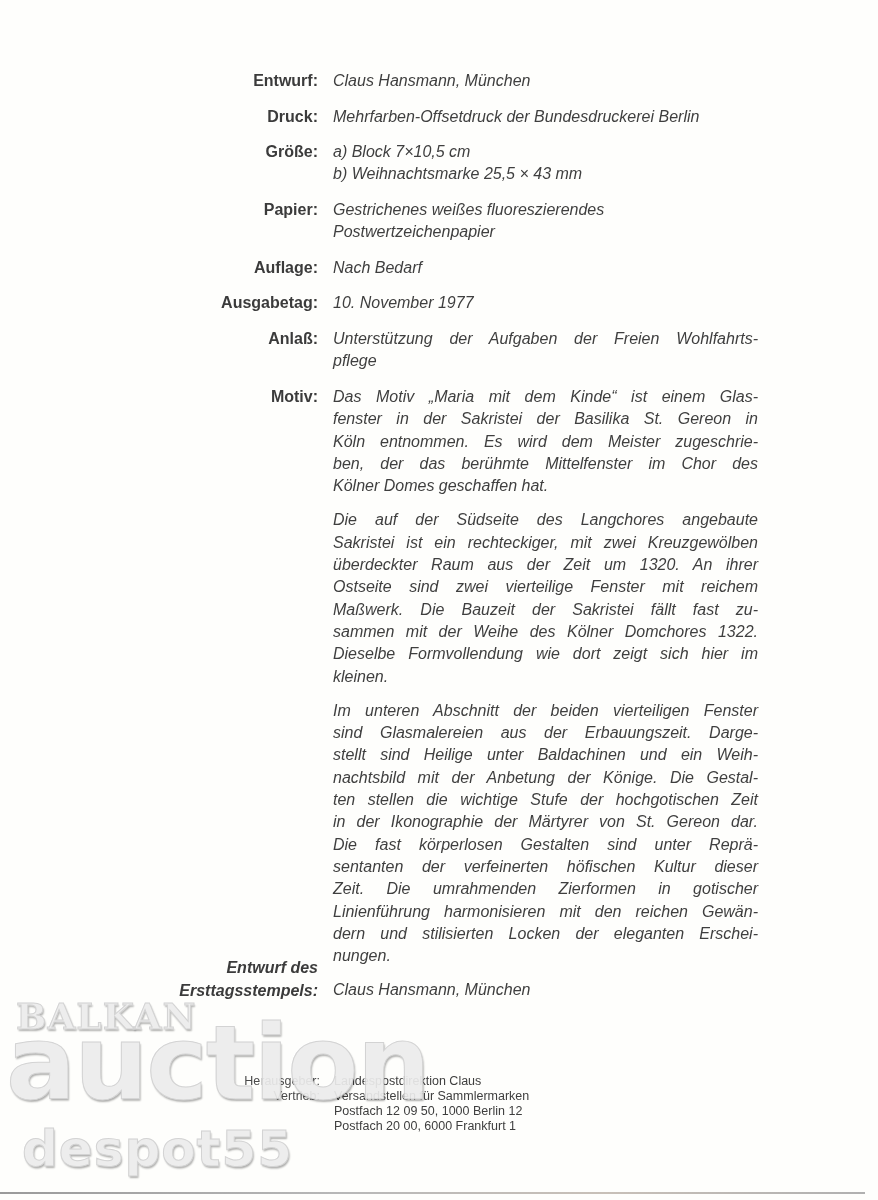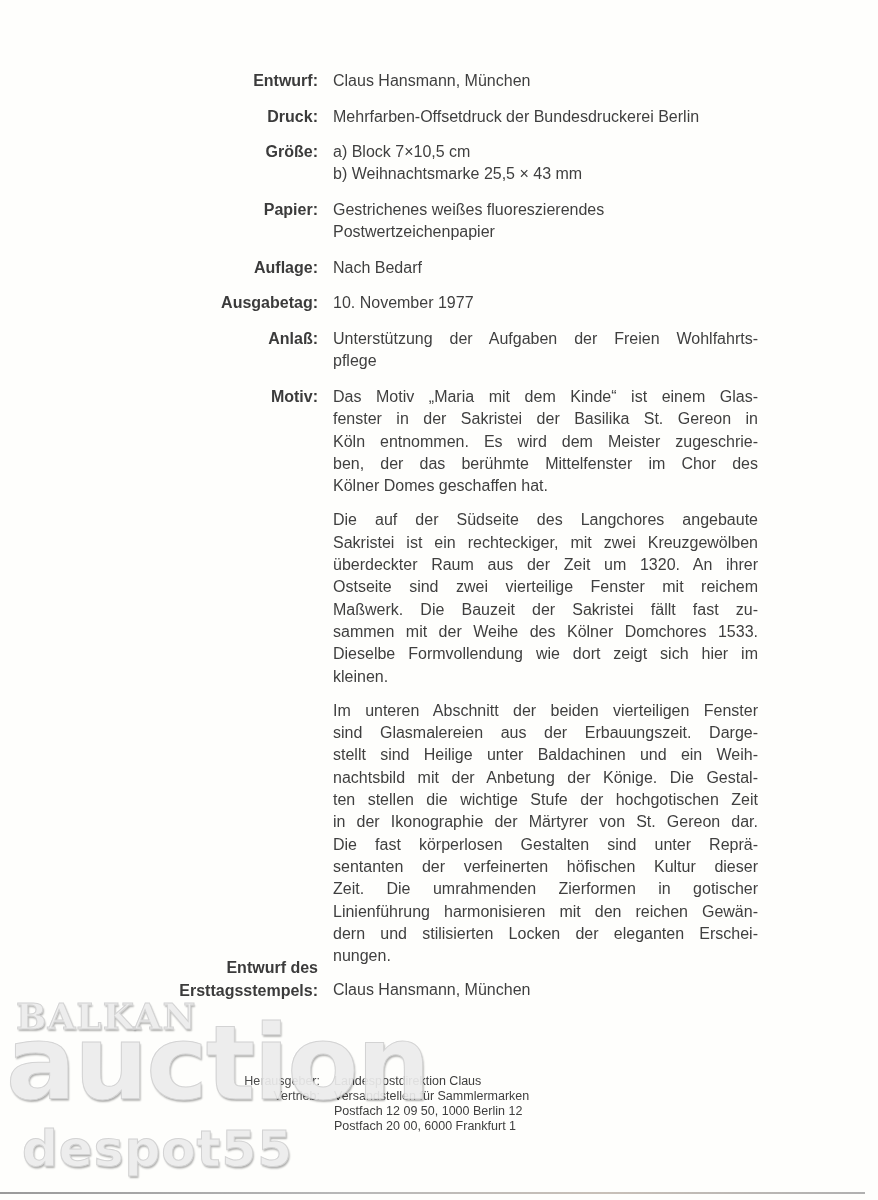--- a/index.html
+++ b/index.html
@@ -40,20 +40,21 @@
       left: 333px;
       width: 425px;
       font-size: 16px;
       line-height: 22.3px;
       color: #3f3f3f;
     }
     .line {
       display: block;
       white-space: nowrap;
       height: 22.3px;
+      font-style: italic;
     }
     .just {
       text-align: justify;
       text-align-last: justify;
       white-space: normal;
     }
     .para-gap { height: 12px; }
 
     
     .foot-label {
@@ -178,21 +179,21 @@
         <span class="line just">ben, der das berühmte Mittelfenster im Chor des</span>
         <span class="line">Kölner Domes geschaffen hat.</span>
       </div>
       <div class="para-gap"></div>
       <div>
         <span class="line just">Die auf der Südseite des Langchores angebaute</span>
         <span class="line just">Sakristei ist ein rechteckiger, mit zwei Kreuzgewölben</span>
         <span class="line just">überdeckter Raum aus der Zeit um 1320. An ihrer</span>
         <span class="line just">Ostseite sind zwei vierteilige Fenster mit reichem</span>
         <span class="line just">Maßwerk. Die Bauzeit der Sakristei fällt fast zu-</span>
-        <span class="line just">sammen mit der Weihe des Kölner Domchores 1533.</span>
+        <span class="line just">sammen mit der Weihe des Kölner Domchores 1322.</span>
         <span class="line just">Dieselbe Formvollendung wie dort zeigt sich hier im</span>
         <span class="line">kleinen.</span>
       </div>
       <div class="para-gap"></div>
       <div>
         <span class="line just">Im unteren Abschnitt der beiden vierteiligen Fenster</span>
         <span class="line just">sind Glasmalereien aus der Erbauungszeit. Darge-</span>
         <span class="line just">stellt sind Heilige unter Baldachinen und ein Weih-</span>
         <span class="line just">nachtsbild mit der Anbetung der Könige. Die Gestal-</span>
         <span class="line just">ten stellen die wichtige Stufe der hochgotischen Zeit</span>

